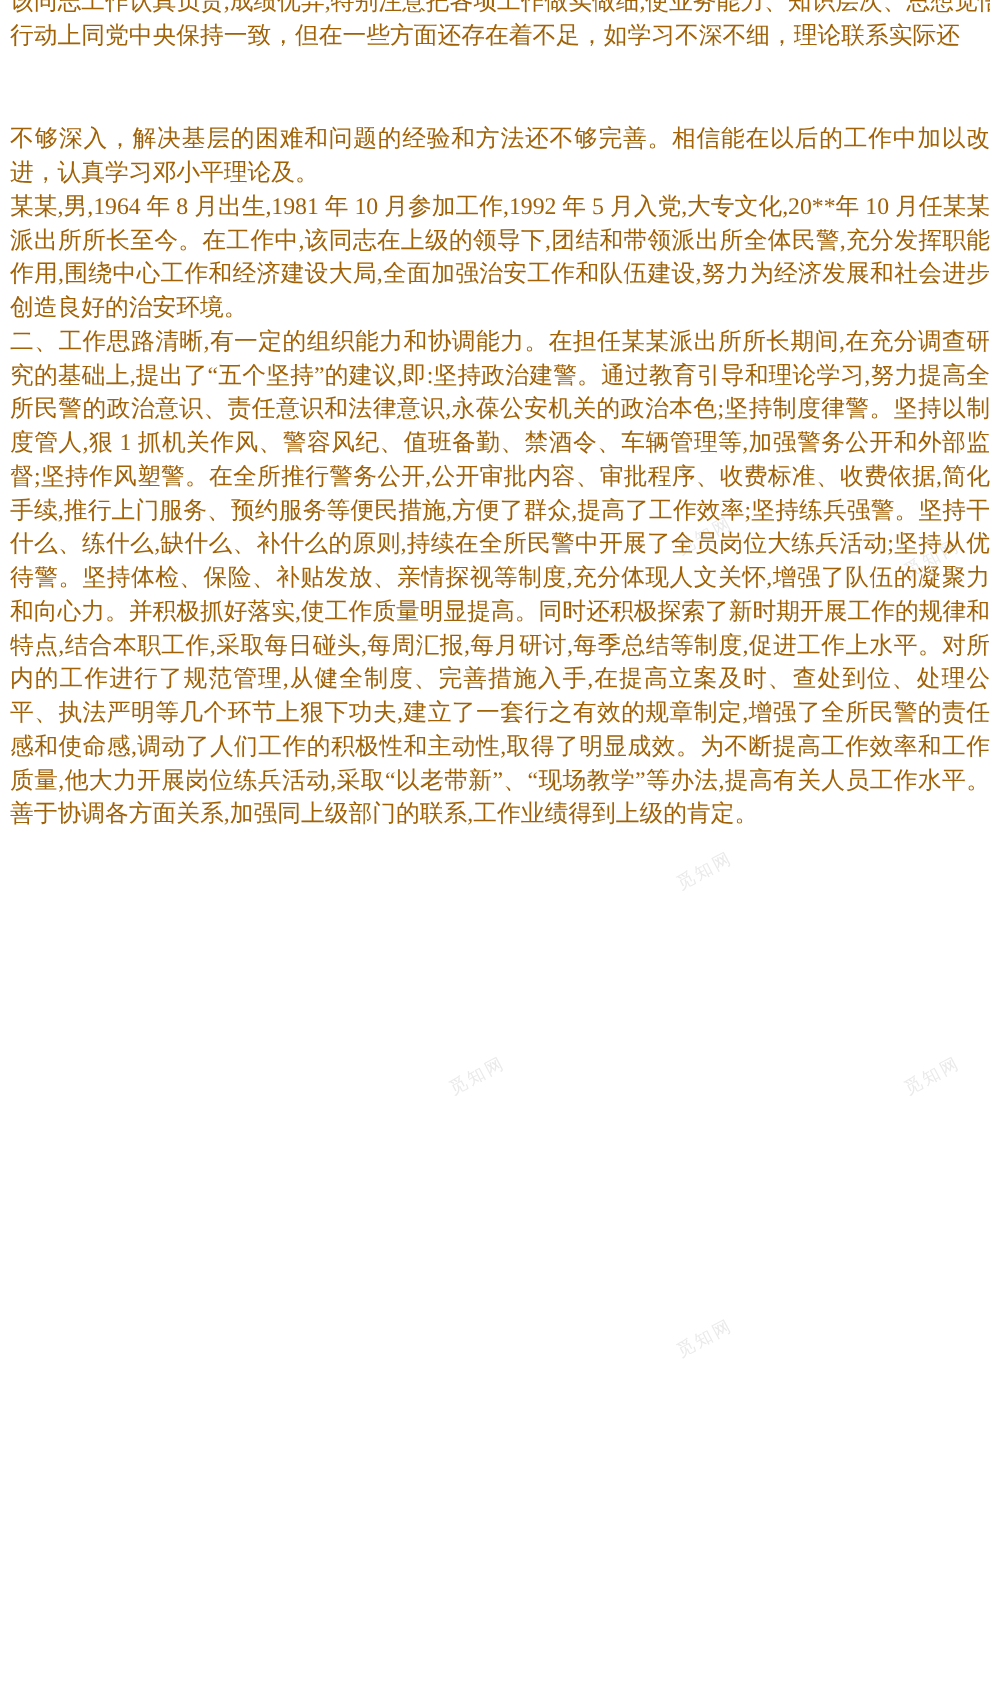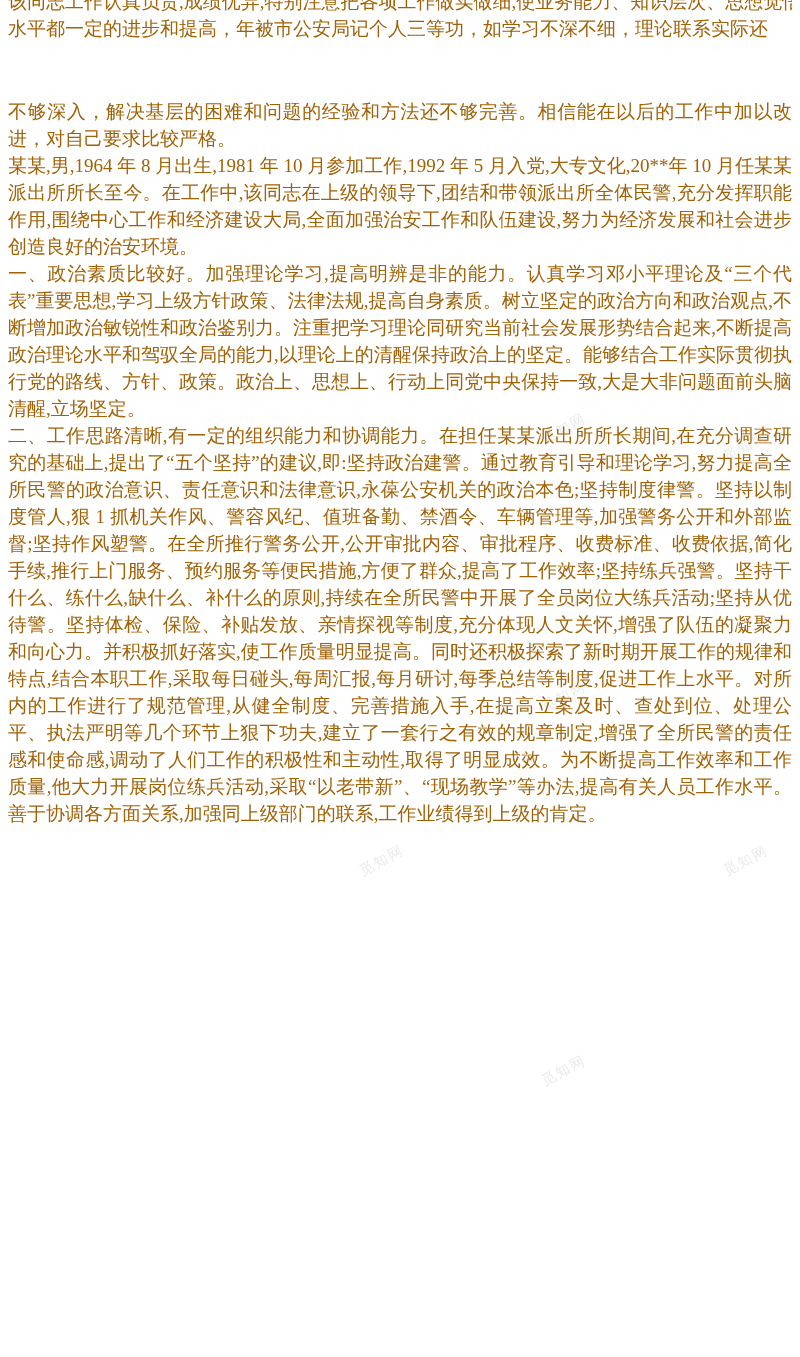--- a/index.html
+++ b/index.html
@@ -69,24 +69,23 @@
       <span class="wm" style="left: 358px; top: 852px; color: rgb(217, 217, 217);">觅知网</span>
       <span class="wm" style="left: 540px; top: 1062px; color: rgb(217, 217, 217);">觅知网</span>
     </div>
 
   <div class="doc" style="color: #a16207;">
 
     <div class="clip-line">
       <span>该同志工作认真负责,成绩优异,特别注意把各项工作做实做细,使业务能力、知识层次、思想觉悟</span>
     </div>
 
-    <p>水平都一定的进步和提高，年被市公安局记个人三等功，如学习不深不细，理论联系实际还</p>
+    <p>行动上同党中央保持一致，但在一些方面还存在着不足，如学习不深不细，理论联系实际还</p>
 
     <div class="gap"></div>
 
-    <p>不够深入，解决基层的困难和问题的经验和方法还不够完善。相信能在以后的工作中加以改进，对自己要求比较严格。</p>
+    <p>不够深入，解决基层的困难和问题的经验和方法还不够完善。相信能在以后的工作中加以改进，认真学习邓小平理论及。</p>
     <p>某某,男,1964 年 8 月出生,1981 年 10 月参加工作,1992 年 5 月入党,大专文化,20**年 10 月任某某派出所所长至今。在工作中,该同志在上级的领导下,团结和带领派出所全体民警,充分发挥职能作用,围绕中心工作和经济建设大局,全面加强治安工作和队伍建设,努力为经济发展和社会进步创造良好的治安环境。</p>
-    <p>一、政治素质比较好。加强理论学习,提高明辨是非的能力。认真学习邓小平理论及“三个代表”重要思想,学习上级方针政策、法律法规,提高自身素质。树立坚定的政治方向和政治观点,不断增加政治敏锐性和政治鉴别力。注重把学习理论同研究当前社会发展形势结合起来,不断提高政治理论水平和驾驭全局的能力,以理论上的清醒保持政治上的坚定。能够结合工作实际贯彻执行党的路线、方针、政策。政治上、思想上、行动上同党中央保持一致,大是大非问题面前头脑清醒,立场坚定。</p>
     <p>二、工作思路清晰,有一定的组织能力和协调能力。在担任某某派出所所长期间,在充分调查研究的基础上,提出了“五个坚持”的建议,即:坚持政治建警。通过教育引导和理论学习,努力提高全所民警的政治意识、责任意识和法律意识,永葆公安机关的政治本色;坚持制度律警。坚持以制度管人,狠 1 抓机关作风、警容风纪、值班备勤、禁酒令、车辆管理等,加强警务公开和外部监督;坚持作风塑警。在全所推行警务公开,公开审批内容、审批程序、收费标准、收费依据,简化手续,推行上门服务、预约服务等便民措施,方便了群众,提高了工作效率;坚持练兵强警。坚持干什么、练什么,缺什么、补什么的原则,持续在全所民警中开展了全员岗位大练兵活动;坚持从优待警。坚持体检、保险、补贴发放、亲情探视等制度,充分体现人文关怀,增强了队伍的凝聚力和向心力。并积极抓好落实,使工作质量明显提高。同时还积极探索了新时期开展工作的规律和特点,结合本职工作,采取每日碰头,每周汇报,每月研讨,每季总结等制度,促进工作上水平。对所内的工作进行了规范管理,从健全制度、完善措施入手,在提高立案及时、查处到位、处理公平、执法严明等几个环节上狠下功夫,建立了一套行之有效的规章制定,增强了全所民警的责任感和使命感,调动了人们工作的积极性和主动性,取得了明显成效。为不断提高工作效率和工作质量,他大力开展岗位练兵活动,采取“以老带新”、“现场教学”等办法,提高有关人员工作水平。善于协调各方面关系,加强同上级部门的联系,工作业绩得到上级的肯定。</p>
 
   </div>
 
 </div>
 
 </body></html>

